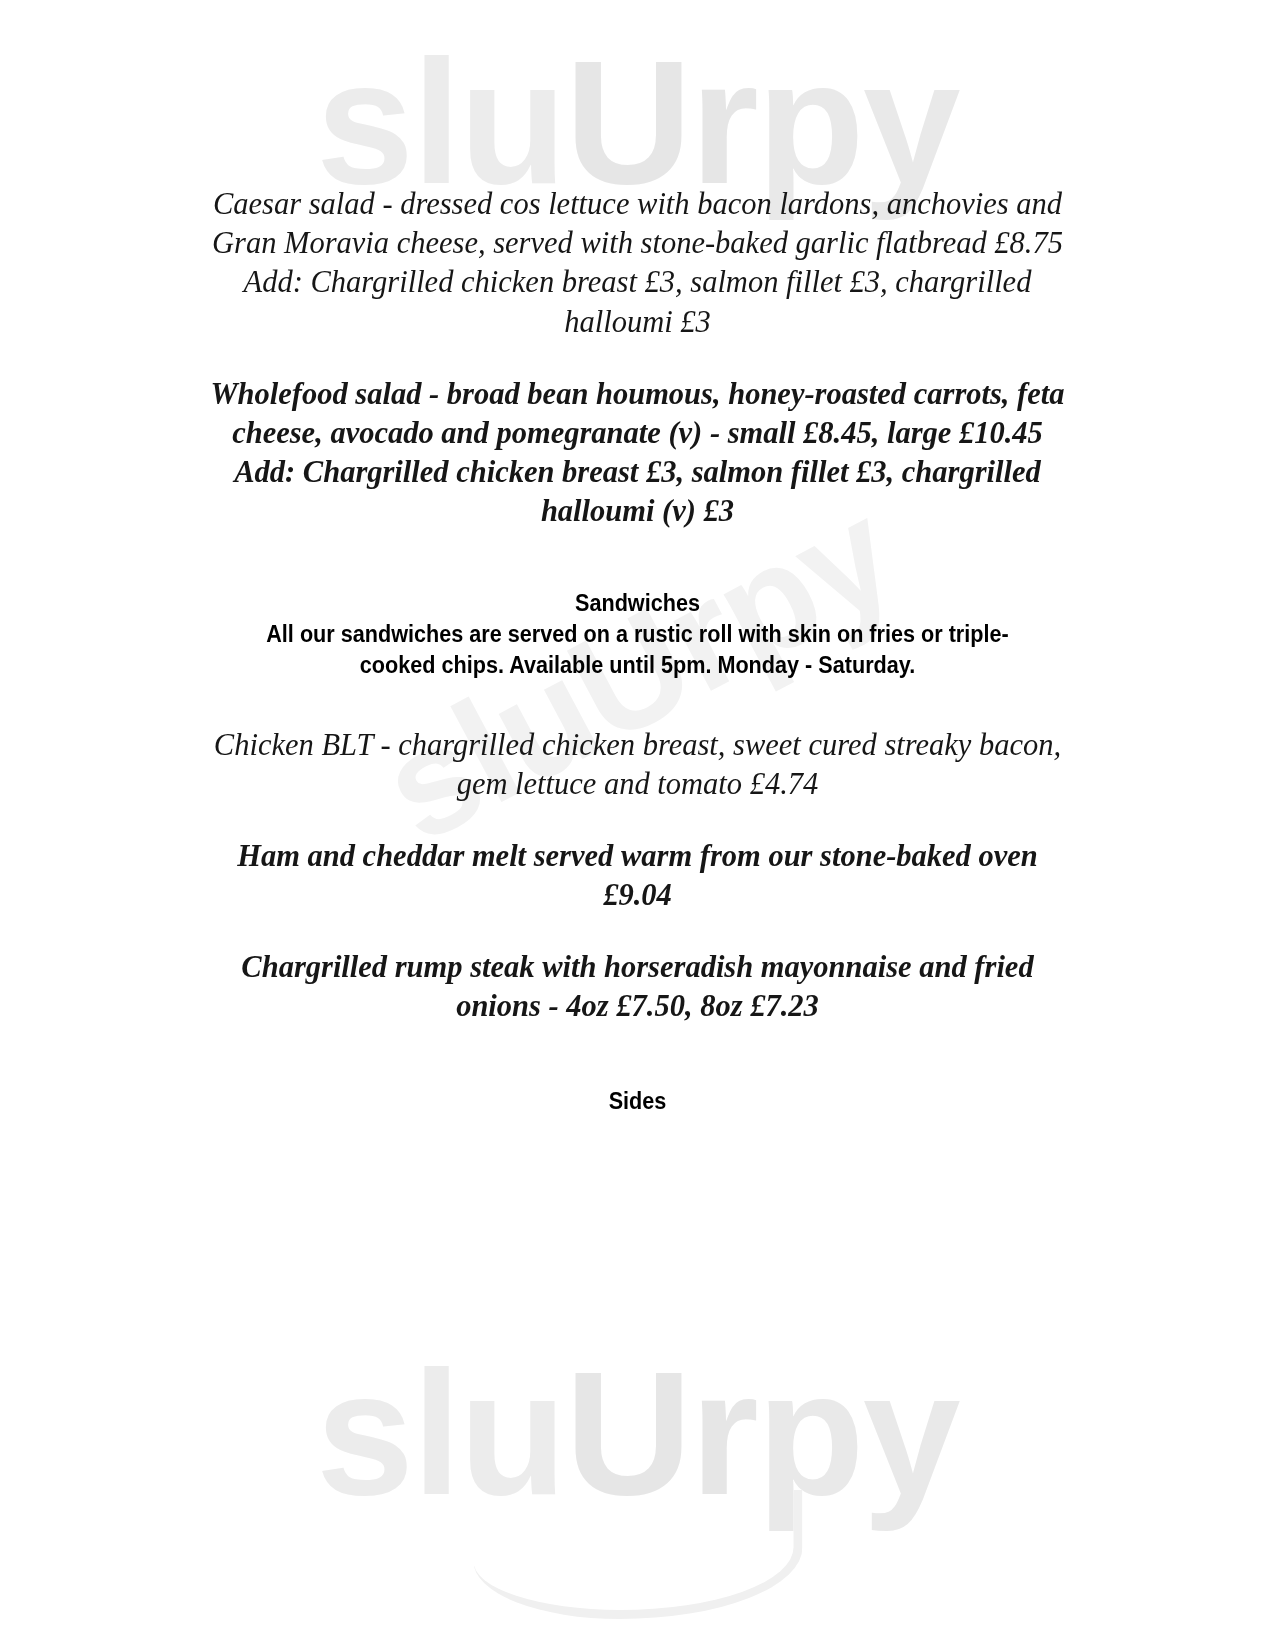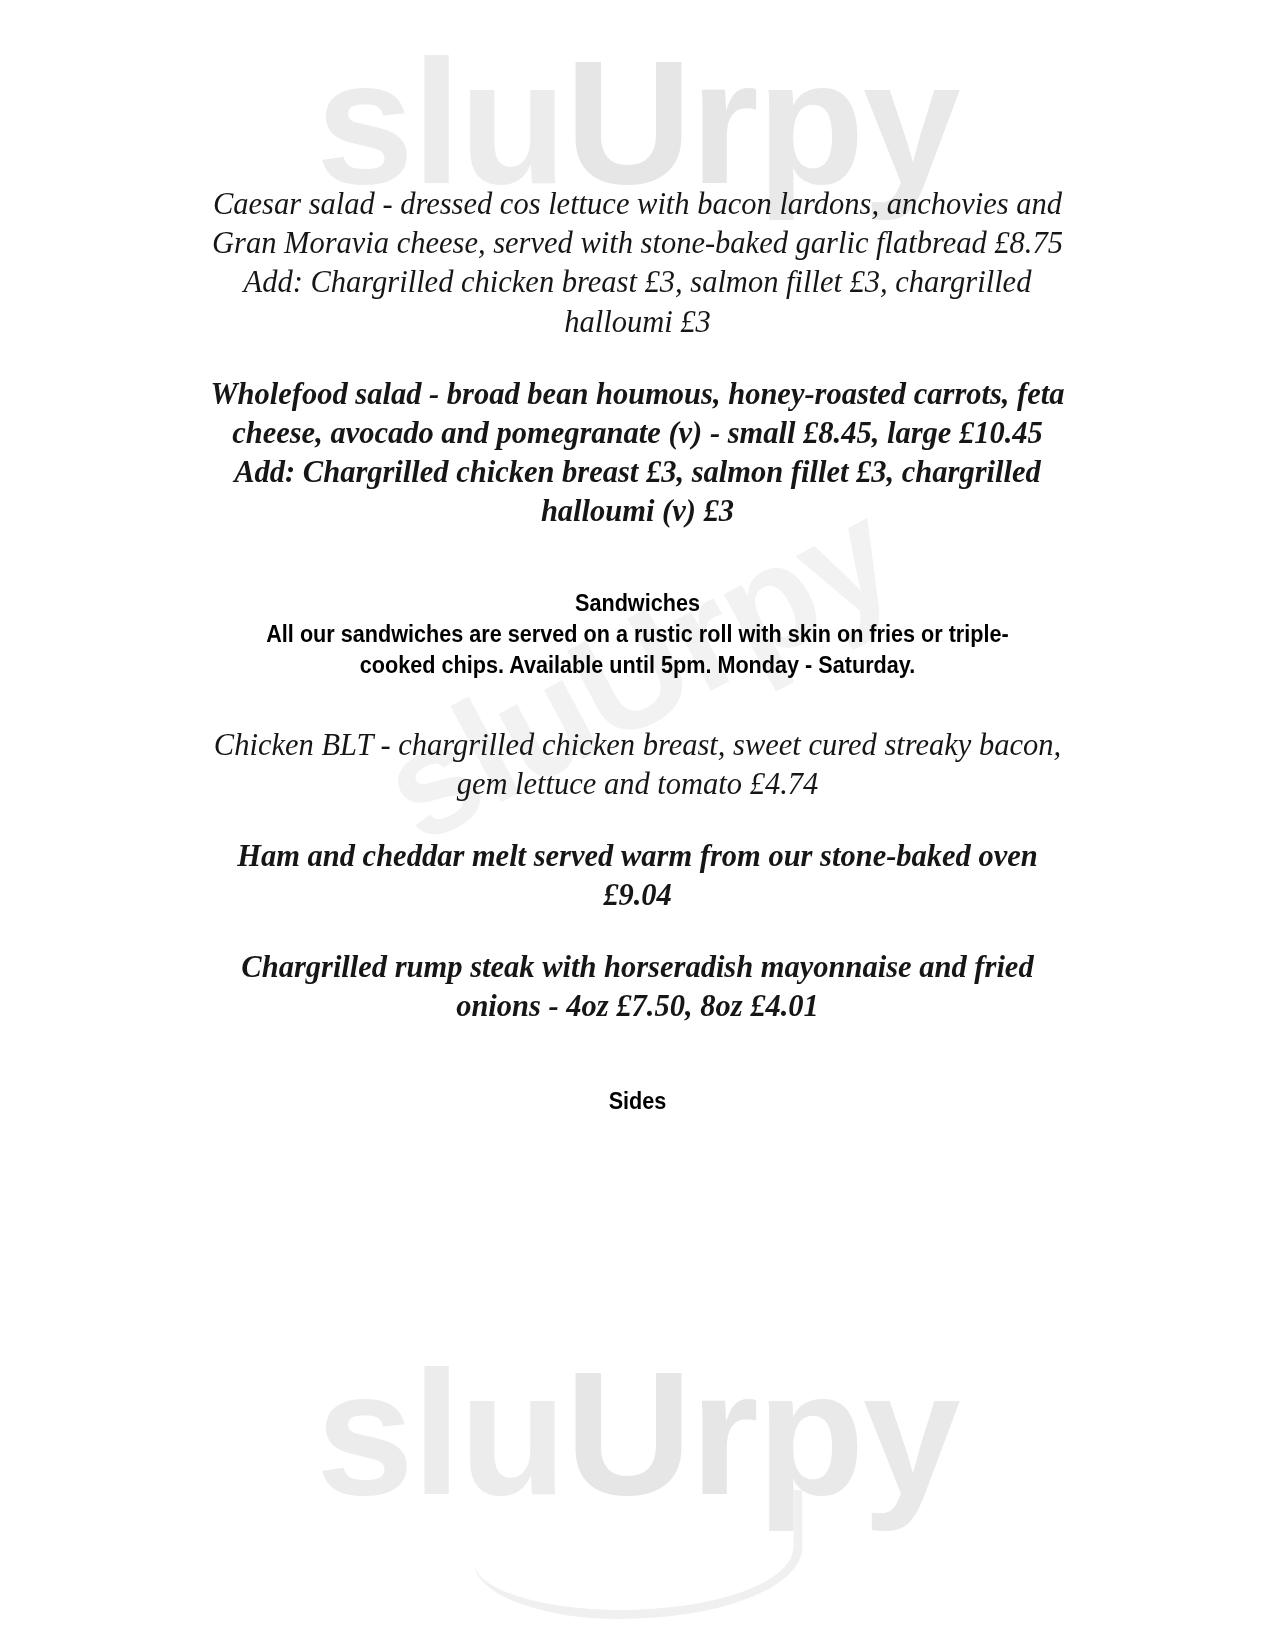--- a/index.html
+++ b/index.html
@@ -140,21 +140,21 @@
     <p class="section-note">All our sandwiches are served on a rustic roll with skin on fries or triple-cooked chips. Available until 5pm. Monday - Saturday.</p>
   </div>
 
   <div class="spacer-after-head"></div>
 
 
   <p class="menu-item">Chicken BLT - chargrilled chicken breast, sweet cured streaky bacon, gem lettuce and tomato £4.74</p>
 
   <p class="menu-item">Ham and cheddar melt served warm from our stone-baked oven £9.04</p>
 
-  <p class="menu-item">Chargrilled rump steak with horseradish mayonnaise and fried onions - 4oz £7.50, 8oz £4.01</p>
+  <p class="menu-item">Chargrilled rump steak with horseradish mayonnaise and fried onions - 4oz £7.50, 8oz £7.23</p>
 
 
   <div class="spacer-sides"></div>
 
   <div class="section-head">
     <p class="section-title">Sides</p>
   </div>
 
 </div>
 

